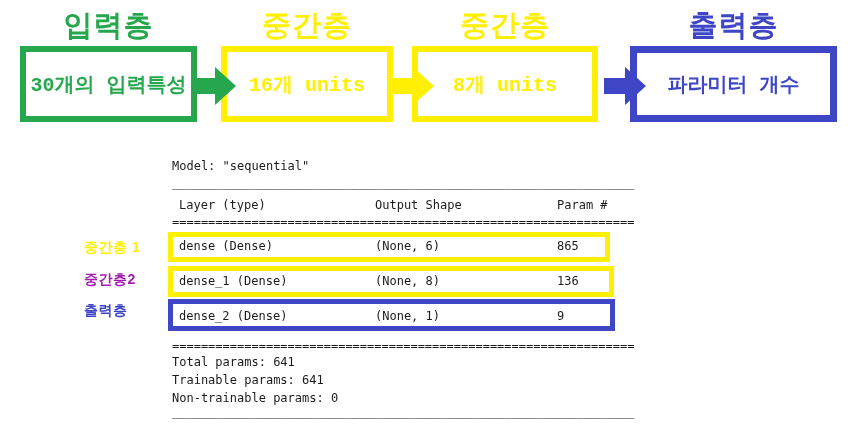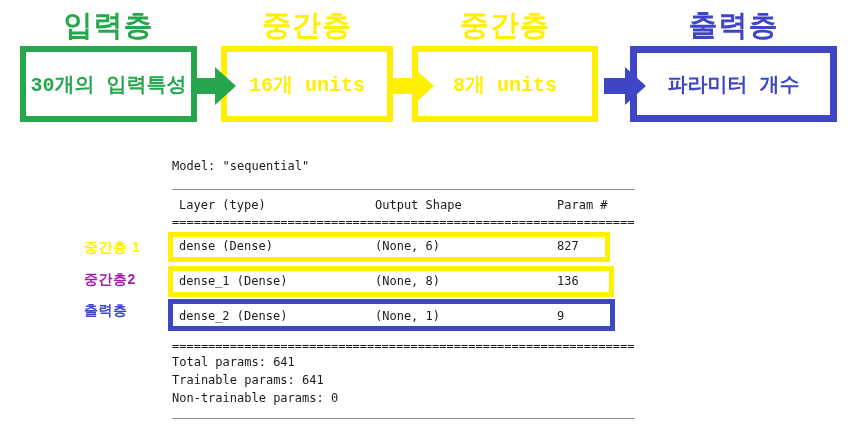--- a/index.html
+++ b/index.html
@@ -87,21 +87,21 @@
     <span class="mono col col-layer" style="position:absolute;left:7px;">Layer (type)</span>
     <span class="mono col col-shape" style="position:absolute;left:203px;">Output Shape</span>
     <span class="mono col col-params" style="position:absolute;left:385px;">Param #</span>
   </div>
 
   <div class="mono" style="top:213px;">================================================================</div>
 
   <div class="row-line" style="top:237px;">
     <span class="mono" style="position:absolute;left:7px;">dense (Dense)</span>
     <span class="mono" style="position:absolute;left:203px;">(None, 6)</span>
-    <span class="mono" style="position:absolute;left:385px;">827</span>
+    <span class="mono" style="position:absolute;left:385px;">865</span>
   </div>
 
   <div class="row-line" style="top:272px;">
     <span class="mono" style="position:absolute;left:7px;">dense_1 (Dense)</span>
     <span class="mono" style="position:absolute;left:203px;">(None, 8)</span>
     <span class="mono" style="position:absolute;left:385px;">136</span>
   </div>
 
   <div class="row-line" style="top:307px;">
     <span class="mono" style="position:absolute;left:7px;">dense_2 (Dense)</span>

